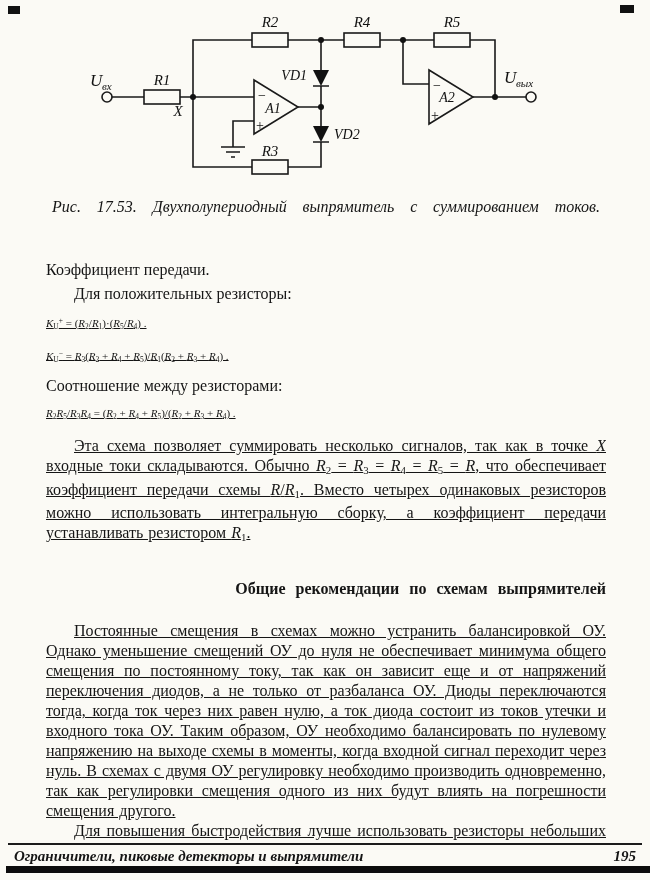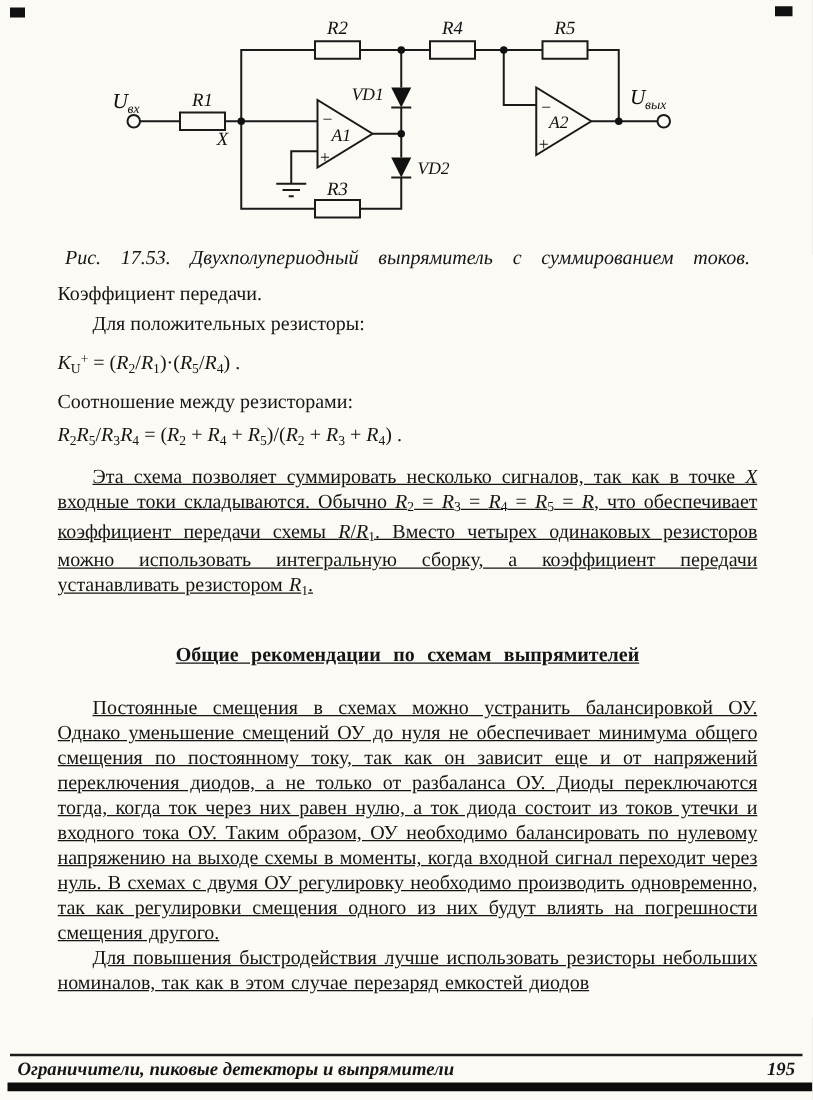--- a/index.html
+++ b/index.html
@@ -26,37 +26,37 @@
     position: absolute; top: 197px; left: 52px; right: 50px;
     font-style: italic; font-size: 16px; line-height: 20px;
     text-align: justify; text-align-last: justify;
   }
   .content {
     position: absolute; top: 226px; left: 46px; right: 44px; bottom: 39px;
     font-size: 16px; line-height: 20px;
     overflow: hidden;
   }
   .content p { margin: 0; text-align: justify; }
-  .content .line { text-align: left; }
+  .content .line { text-align: left; margin-top: 34px; }
   .indent { text-indent: 28px; }
   .mt { margin-top: 4px !important; }
   .formula {
     text-align: center;
     margin: 7px 0 !important;
-    font-size: 16px;
+    font-size: 11px;
     white-space: nowrap;
+    text-decoration: underline;
   }
   i { font-style: italic; }
   sub { font-size: 0.68em; vertical-align: -0.25em; }
   sup { font-size: 0.68em; vertical-align: 0.5em; }
   .section-heading {
-    text-align: center; font-weight: bold; font-size: 16px;
+    text-align: right; font-weight: bold; font-size: 16px;
     word-spacing: 6px;
     margin: 32px 0 22px;
-    text-decoration: underline;
   }
   .body-par { word-spacing: 1px; text-decoration: underline; }
   .footer-line { position: absolute; left: 8px; right: 8px; top: 843px; height: 2px; background: #1b1b1b; }
   .footer-row {
     position: absolute; left: 14px; right: 14px; top: 847px; height: 19px;
     display: flex; justify-content: space-between; align-items: center;
     font-style: italic; font-weight: bold; font-size: 15px;
     background: #fbfaf5;
   }
   .footer-bar { position: absolute; left: 6px; right: 0; top: 866px; height: 7px; background: #0c0c0c; }
@@ -134,20 +134,21 @@
 
     <text class="lbl" x="178" y="116" text-anchor="middle">X</text>
   </svg>
 
   <div class="caption">Рис. 17.53. Двухполупериодный выпрямитель с суммированием токов.</div>
 
   <div class="content">
     <p class="line">Коэффициент передачи.</p>
     <p class="line indent mt">Для положительных резисторы:</p>
     <p class="formula"><i>K</i><sub>U</sub><sup>+</sup> = (<i>R</i><sub>2</sub>/<i>R</i><sub>1</sub>)·(<i>R</i><sub>5</sub>/<i>R</i><sub>4</sub>) .</p>
+    <p class="formula"><i>K</i><sub>U</sub><sup>−</sup> = <i>R</i><sub>3</sub>(<i>R</i><sub>2</sub> + <i>R</i><sub>4</sub> + <i>R</i><sub>5</sub>)/<i>R</i><sub>1</sub>(<i>R</i><sub>2</sub> + <i>R</i><sub>3</sub> + <i>R</i><sub>4</sub>) .</p>
     <p class="line mt">Соотношение между резисторами:</p>
     <p class="formula"><i>R</i><sub>2</sub><i>R</i><sub>5</sub>/<i>R</i><sub>3</sub><i>R</i><sub>4</sub> = (<i>R</i><sub>2</sub> + <i>R</i><sub>4</sub> + <i>R</i><sub>5</sub>)/(<i>R</i><sub>2</sub> + <i>R</i><sub>3</sub> + <i>R</i><sub>4</sub>) .</p>
     <p class="indent body-par" style="margin-top:9px;">Эта схема позволяет суммировать несколько сигналов, так как в точке <i>X</i> входные токи складываются. Обычно <i>R</i><sub>2</sub> = <i>R</i><sub>3</sub> = <i>R</i><sub>4</sub> = <i>R</i><sub>5</sub> = <i>R</i>, что обеспечивает коэффициент передачи схемы <i>R</i>/<i>R</i><sub>1</sub>. Вместо четырех одинаковых резисторов можно использовать интегральную сборку, а коэффициент передачи устанавливать резистором <i>R</i><sub>1</sub>.</p>
     <h3 class="section-heading">Общие рекомендации по схемам выпрямителей</h3>
     <p class="indent body-par">Постоянные смещения в схемах можно устранить балансировкой ОУ. Однако уменьшение смещений ОУ до нуля не обеспечивает минимума общего смещения по постоянному току, так как он зависит еще и от напряжений переключения диодов, а не только от разбаланса ОУ. Диоды переключаются тогда, когда ток через них равен нулю, а ток диода состоит из токов утечки и входного тока ОУ. Таким образом, ОУ необходимо балансировать по нулевому напряжению на выходе схемы в моменты, когда входной сигнал переходит через нуль. В схемах с двумя ОУ регулировку необходимо производить одновременно, так как регулировки смещения одного из них будут влиять на погрешности смещения другого.</p>
     <p class="indent body-par">Для повышения быстродействия лучше использовать резисторы небольших номиналов, так как в этом случае перезаряд емкостей диодов</p>
   </div>
 
   <div class="footer-line"></div>
   <div class="footer-row">

